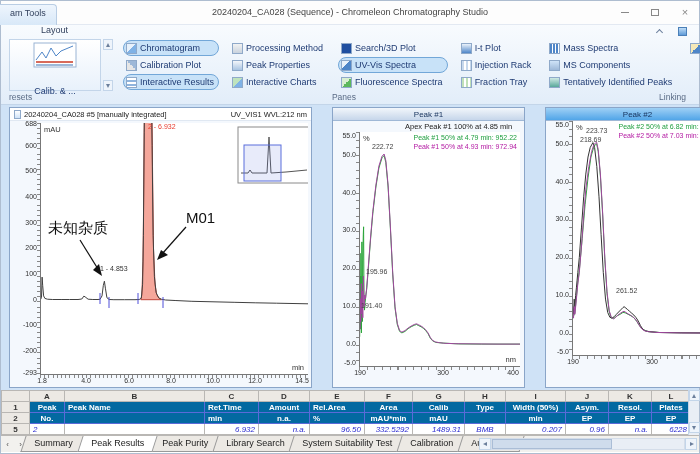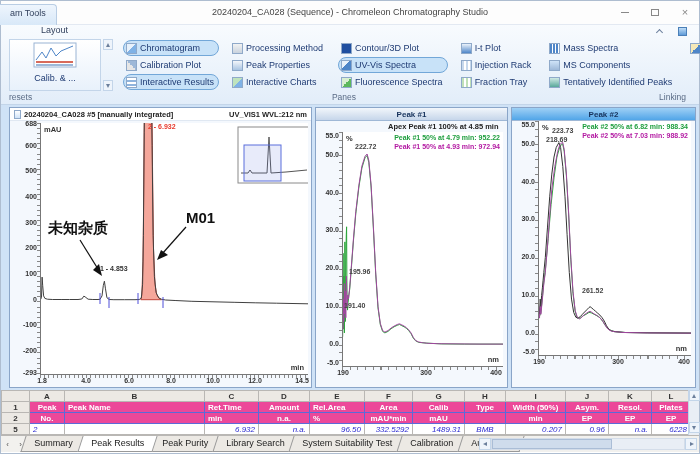--- a/index.html
+++ b/index.html
@@ -17,21 +17,21 @@
 
   
   .ribbon { position:relative; height:80px; background:linear-gradient(#f8fbfe,#e2edf9); border-bottom:1px solid #c3d5e9; }
   .ribbon-tabrow { height:13px; font-size:9px; color:#33425e; padding-left:40px; }
   .ribbon-caret { position:absolute; right:34px; top:2px; width:8px; height:8px; }
   .caret-shape { width:5px; height:5px; border-left:1px solid #6b7f9c; border-top:1px solid #6b7f9c; transform:rotate(45deg); display:block; margin-top:3px; }
   .ribbon-opt-icon { position:absolute; right:12px; top:2px; width:9px; height:9px; background:linear-gradient(#bfdcf6,#5f9bd8); border:1px solid #4a7fb8; }
   .ribbon-body { display:flex; height:54px; padding:1px 4px 0 8px; }
   .preset-group { display:flex; align-items:flex-start; }
   .preset-tile { width:92px; height:52px; border:1px solid #c3d5e9; background:linear-gradient(#ffffff,#e8f1fb); text-align:center; padding-top:2px; }
-  .preset-label { font-size:9px; color:#1f3b73; margin-top:1px; }
+  .preset-label { font-size:9px; color:#1f3b73; margin-top:14px; }
   .preset-scroll { width:10px; height:52px; margin-left:2px; display:flex; flex-direction:column; justify-content:space-between; }
   .sc-btn { width:10px; height:11px; border:1px solid #c3d5e9; background:#eef4fb; position:relative; }
   .tri-up:after, .tri-dn:after { content:""; position:absolute; left:2px; border-left:2px solid transparent; border-right:2px solid transparent; }
   .tri-up:after { top:3px; border-bottom:4px solid #6b7f9c; }
   .tri-dn:after { top:3px; border-top:4px solid #6b7f9c; }
   .vsep { width:1px; background:#c9d9ec; margin:1px 5px; }
   .btncol { display:flex; flex-direction:column; gap:1px; padding-top:1px; }
   .rbtn { display:flex; align-items:center; gap:3px; height:16px; padding:0 4px 0 2px; border:1px solid transparent; border-radius:8px; font-size:9px; color:#1f3b73; white-space:nowrap; }
   .rbtn.active { background:#c8e2f8; border-color:#72a7d8; }
   .ic { width:11px; height:11px; border:1px solid #8fa9c9; flex:0 0 11px; }
@@ -50,21 +50,21 @@
   .ic-massspec{background:repeating-linear-gradient(90deg,#4f86c8 0 2px,#ffffff 2px 3px);}
   .ic-mscomp{background:linear-gradient(#cfe3f8,#9db8d8);}
   .ic-tentpeaks{background:linear-gradient(#cfe9e4,#58a89a);}
   .ic-msauto{background:linear-gradient(135deg,#f5e9b8 50%,#4f86c8 50%);}
   .ribbon-labels { position:relative; height:12px; font-size:8.5px; color:#5a6b85; }
   .lbl-presets { position:absolute; left:8px; }
   .lbl-panes { position:absolute; left:0; right:12px; text-align:center; }
   .lbl-linking { position:absolute; right:13px; }
 
   
-  .content { display:flex; height:285px; background:#cfe2f6; padding:2px 3px 2px 8px; gap:3px;font-weight:bold; }
+  .content { display:flex; height:285px; background:#cfe2f6; padding:2px 3px 2px 8px; gap:20px; }
   .panel { background:#f4f8fd; border:1px solid #8aa5c8; position:relative; }
   .chrom-panel { width:303px; }
   .spec-panel  { flex:1; }
   .chrom-head { height:13px; display:flex; justify-content:space-between; align-items:center; padding:0 4px; font-size:7.5px; color:#222; background:#fff; border-bottom:1px solid #e0e8f2; }
   .chrom-head .lft { display:flex; align-items:center; gap:3px; }
   .doc-ic { width:7px; height:9px; border:1px solid #8fa9c9; background:linear-gradient(#fff,#cfe3f8); display:inline-block; }
   .plotwrap { position:relative; background:#fff; }
   .plotwrap svg { position:absolute; left:0; top:0; overflow:hidden; }
   .axis-l { position:absolute; left:0; top:0; bottom:0; width:1px; background:#777; }
   .axis-b { position:absolute; left:0; right:0; bottom:0; height:1px; background:#777; }
@@ -86,21 +86,21 @@
   .lg-green { color:#1e9e3e; }
   .lg-mag { color:#b319a2; }
   .wl-lab { position:absolute; font-size:7px; color:#444; white-space:nowrap; }
 
   
   .gridwrap { position:relative; height:45px; background:#fff; }
   table.grid { border-collapse:collapse; table-layout:fixed; width:688px; font-size:8px; }
   table.grid td { border:1px solid #b9b7b4; height:11px; padding:0 3px; overflow:hidden; white-space:nowrap; }
   .cl { background:#ece9e4; text-align:center; font-weight:bold; color:#333; }
   .rn { background:#ece9e4; text-align:center; font-weight:bold; color:#333; }
-  .hd { background:#ec4899; color:#fff; font-weight:bold; border-color:#5b6ad8 !important; }
+  .hd { background:#0369a1; color:#fff; font-weight:bold; border-color:#5b6ad8 !important; }
   .hd.c { text-align:center; } .hd.r { text-align:left; } .hd.l { text-align:left; }
   .dv { color:#2a2ad0; font-style:italic; }
   .dv.r { text-align:right; } .dv.c { text-align:center; } .dv.l { text-align:left; }
   .row5 td { border-top:1px solid #3243cb; border-bottom:1px solid #3243cb; }
   .vscroll { position:absolute; right:0; top:0; width:11px; height:45px; background:#e9eef5; border-left:1px solid #c3d5e9; }
   .vscroll .sc-btn { width:11px; }
 
   
   .tabstrip { height:17px; background:#f2f1ee; border-top:1px solid #b9b7b4; display:flex; align-items:stretch; position:relative; }
   .tnav { width:13px; display:flex; align-items:center; justify-content:center; font-size:8px; color:#555; }
@@ -185,21 +185,21 @@
           </div>
         <div class="rbtn">
             <span class="ic ic-icharts"></span>
             <span>Interactive Charts</span>
           </div>
       </div>
       <div class="vsep"></div>
       <div class="btncol">
         <div class="rbtn">
             <span class="ic ic-contour"></span>
-            <span>Contour/3D Plot</span>
+            <span>Search/3D Plot</span>
           </div>
         <div class="rbtn active">
             <span class="ic ic-uvvis"></span>
             <span>UV-Vis Spectra</span>
           </div>
         <div class="rbtn">
             <span class="ic ic-fluor"></span>
             <span>Fluorescence Spectra</span>
           </div>
       </div>

